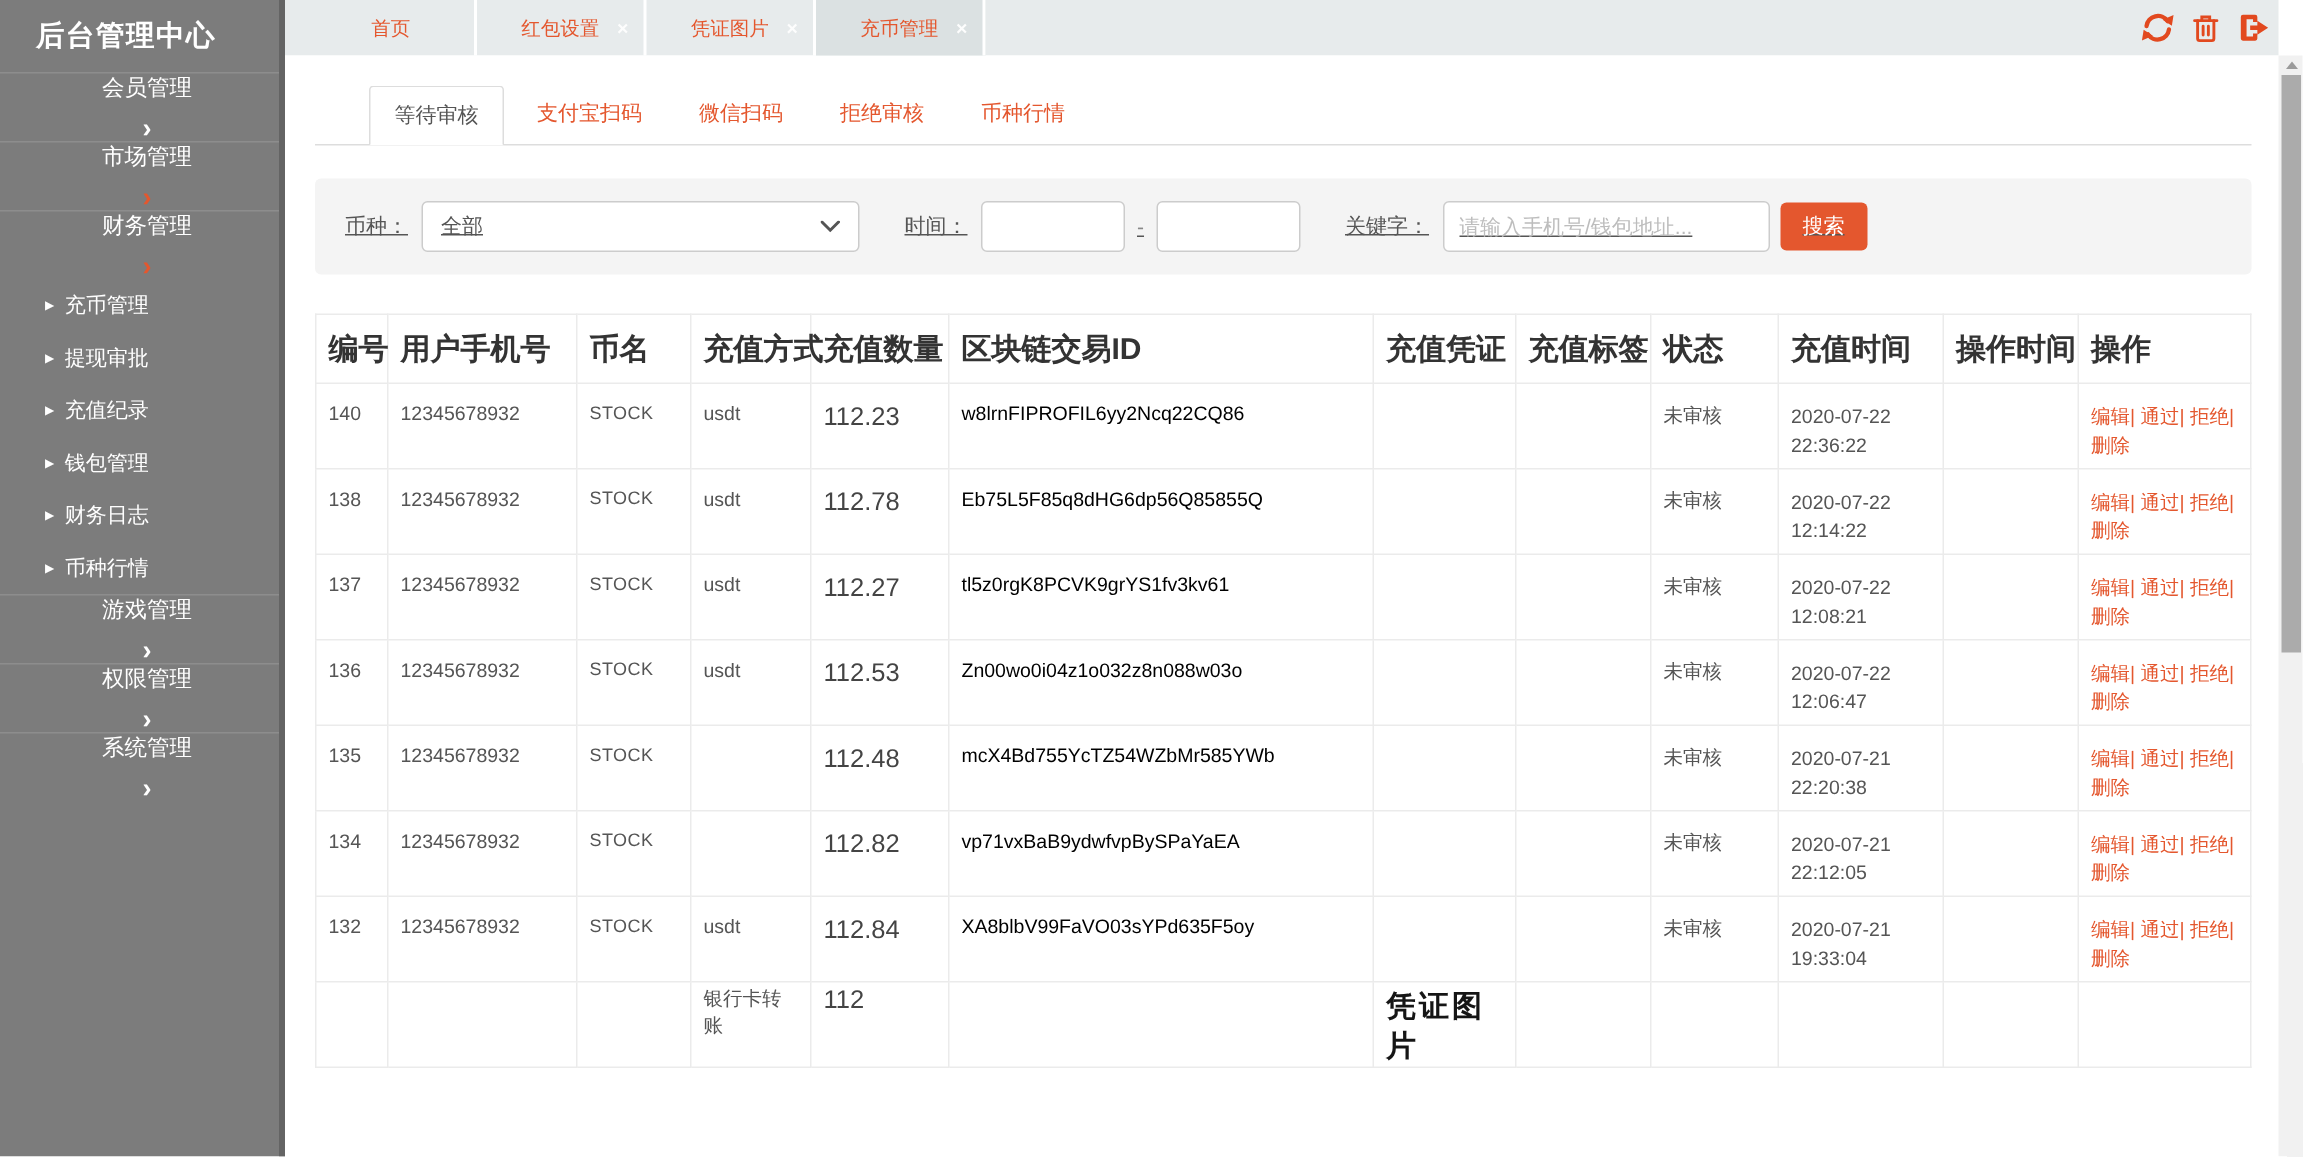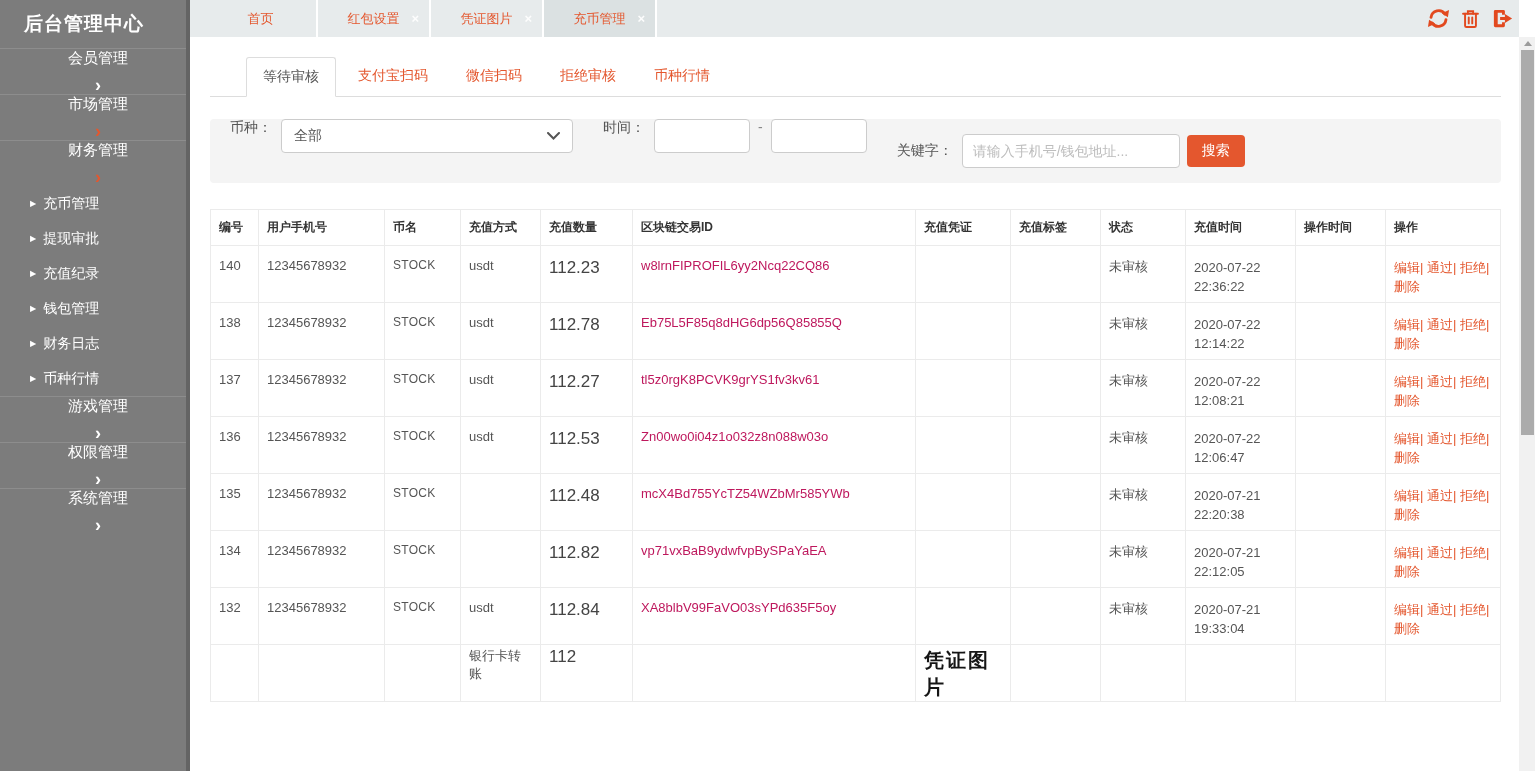--- a/index.html
+++ b/index.html
@@ -39,42 +39,42 @@
   
   .content { flex: 1; background: #fff; margin-right: 17px; padding: 20px 18px 0 20px; overflow: hidden; }
 
   
   .subtabs { display: flex; border-bottom: 1px solid #ddd; padding-left: 36px; }
   .subtab { padding: 10px 16px; font-size: 14px; color: #e4572e; cursor: pointer; margin: 0 6px -1px 0; }
   .subtab.active { background: #fff; border: 1px solid #ddd; border-bottom: 1px solid #fff; color: #555; border-radius: 3px 3px 0 0; }
 
   
   .filterbar { margin-top: 22px; height: 64px; background: #f4f4f4; border-radius: 4px;
-    display: flex; padding: 0 20px; font-size: 14px; color: #555; }
+    display: flex; align-items: center; padding: 0 20px; font-size: 14px; color: #555; text-decoration: underline; }
   .f-label { margin-right: 9px; white-space: nowrap; }
   .select-box { width: 292px; height: 34px; background: #fff; border: 1px solid #ccc; border-radius: 4px;
     display: flex; align-items: center; justify-content: space-between; padding: 0 12px; margin-right: 30px; cursor: pointer; }
   .time-input { width: 96px; height: 34px; border: 1px solid #ccc; border-radius: 4px; background: #fff; padding: 0 8px; font-size: 13px; }
   .dash { margin: 0 8px; color: #888; }
   .kw-wrap { margin-left: 30px; display: flex; align-items: center; }
   .keyword-input { width: 218px; height: 34px; border: 1px solid #ccc; border-radius: 4px; padding: 0 10px; font-size: 14px; color: #555; }
   input::placeholder { color: #bdbdbd; }
   .search-btn { height: 32px; padding: 0 15px; margin-left: 7px; background: #e4572e; color: #fff; border: none;
     border-radius: 4px; font-size: 14px; cursor: pointer; font-family: inherit; }
 
   
   table { margin-top: 26px; width: 1290px; border-collapse: collapse; table-layout: fixed; }
-  th { font-size: 12px; color: #333; font-weight: bold; text-align: left; padding: 9px 8px;
+  th { font-size: 20px; color: #333; font-weight: bold; text-align: left; padding: 9px 8px;
     border: 1px solid #ebebeb; white-space: nowrap; height: 35px; }
   td { font-size: 13px; color: #555; padding: 12px 8px 0 8px; vertical-align: top; border: 1px solid #ebebeb;
     overflow: hidden; }
   tbody tr { height: 57px; }
   td.coin { font-size: 12px; letter-spacing: .3px; }
   td.amount { font-size: 17px; color: #444; }
-  td.tx { color: #be185d; word-break: break-all; }
+  td.tx { color: #000000; word-break: break-all; }
   td.time-cell { line-height: 19px; }
   td.actions { line-height: 19px; color: #e4572e; }
   td.actions a { color: #e4572e; text-decoration: none; cursor: pointer; }
   tr.partial td { padding-top: 2px; }
   tr.partial td.voucher-bold { font-weight: bold; font-size: 20px; color: #151515; letter-spacing: 2px; }
 </style>
 </head>
 <body>
 
 <div class="app">

